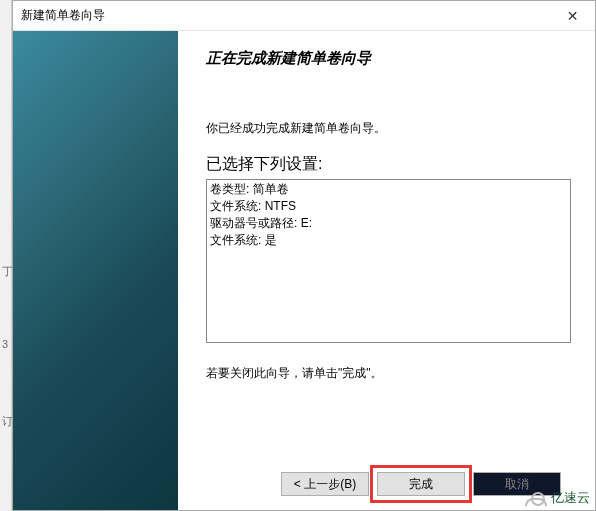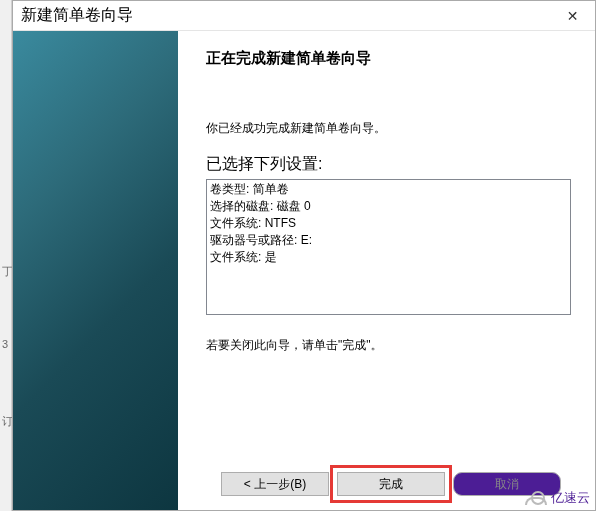--- a/index.html
+++ b/index.html
@@ -29,21 +29,21 @@
     }
     .titlebar {
       height: 30px;
       display: flex;
       align-items: center;
       justify-content: space-between;
       padding: 0 0 0 8px;
       border-bottom: 1px solid #e5e5e5;
     }
     .titlebar-title {
-      font-size: 16px;
+      font-size: 12px;
       color: #000;
     }
     .close-btn {
       width: 45px;
       height: 28px;
       display: flex;
       align-items: center;
       justify-content: center;
       cursor: pointer;
       font-size: 14px;
@@ -61,34 +61,35 @@
       flex: 1;
       padding: 18px 24px 0 28px;
       display: flex;
       flex-direction: column;
     }
     .heading {
       font-size: 15px;
       font-weight: bold;
       color: #000;
       margin-bottom: 52px;
+      font-style: italic;
     }
     .subtext {
       font-size: 12px;
       color: #000;
       margin-bottom: 17px;
     }
     .settings-label {
       font-size: 16px;
       color: #000;
       margin-bottom: 4px;
     }
     .settings-box {
       width: 100%;
-      height: 136px;
+      height: 164px;
       border: 1px solid #828790;
       background: #fff;
       padding: 1px;
       overflow-y: scroll;
       font-size: 12px;
       line-height: 17px;
     }
     .settings-box::-webkit-scrollbar {
       width: 17px;
     }
@@ -115,48 +116,48 @@
     }
     .button-row {
       margin-top: auto;
       padding: 12px 10px 14px 0;
       display: flex;
       justify-content: flex-end;
       gap: 8px;
       align-items: center;
     }
     .btn {
-      width: 108px;
+      width: 88px;
       height: 24px;
       border: 1px solid #adadad;
       background: #e1e1e1;
       font-size: 12px;
       font-family: inherit;
       cursor: pointer;
       display: flex;
       align-items: center;
       justify-content: center;
     }
     .btn-highlighted {
       outline: 3px solid #e53935;
       outline-offset: 4px;
     }
     .btn-disabled {
       color: #888;
-      background: #4c1d95;
+      background: #0f172a;
       cursor: default;
-      border-radius: 9px;
     }
     .watermark {
       position: absolute;
       right: 6px;
       bottom: 4px;
       display: flex;
+      align-items: center;
       gap: 4px;
-      color: #4c1d95;
+      color: #14532d;
       font-size: 13px;
       pointer-events: none;
     }
     .watermark-icon {
       width: 22px;
       height: 16px;
       position: relative;
     }
     .watermark-icon::before, .watermark-icon::after {
       content: '';
@@ -211,21 +212,20 @@
     </div>
   </div>
   <div class="content">
     <div class="sidebar"></div>
     <div class="main">
       <div class="heading">正在完成新建简单卷向导</div>
       <div class="subtext">你已经成功完成新建简单卷向导。</div>
       <div class="settings-label">已选择下列设置:</div>
       <div class="settings-box">
         <div class="settings-line">卷类型: 简单卷</div>
-        <div class="settings-line">选择的磁盘: 磁盘 0</div>
         <div class="settings-line">文件系统: NTFS</div>
         <div class="settings-line">驱动器号或路径: E:</div>
         <div class="settings-line">文件系统: 是</div>
       </div>
       <div class="close-hint">若要关闭此向导，请单击"完成"。</div>
       <div class="button-row">
         <button class="btn">&lt; 上一步(B)</button>
         <button class="btn btn-highlighted">完成</button>
         <button class="btn btn-disabled">取消</button>
       </div>

